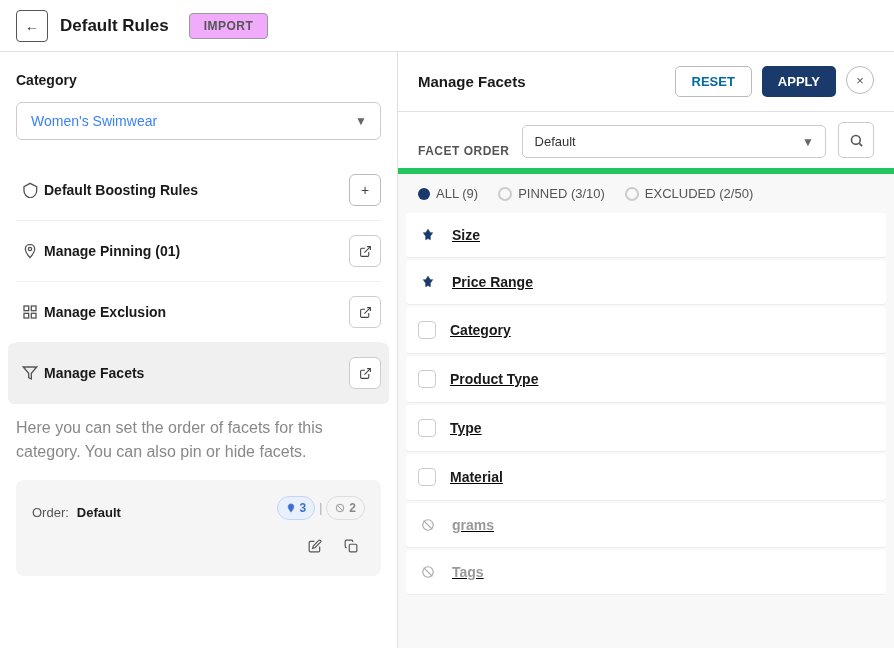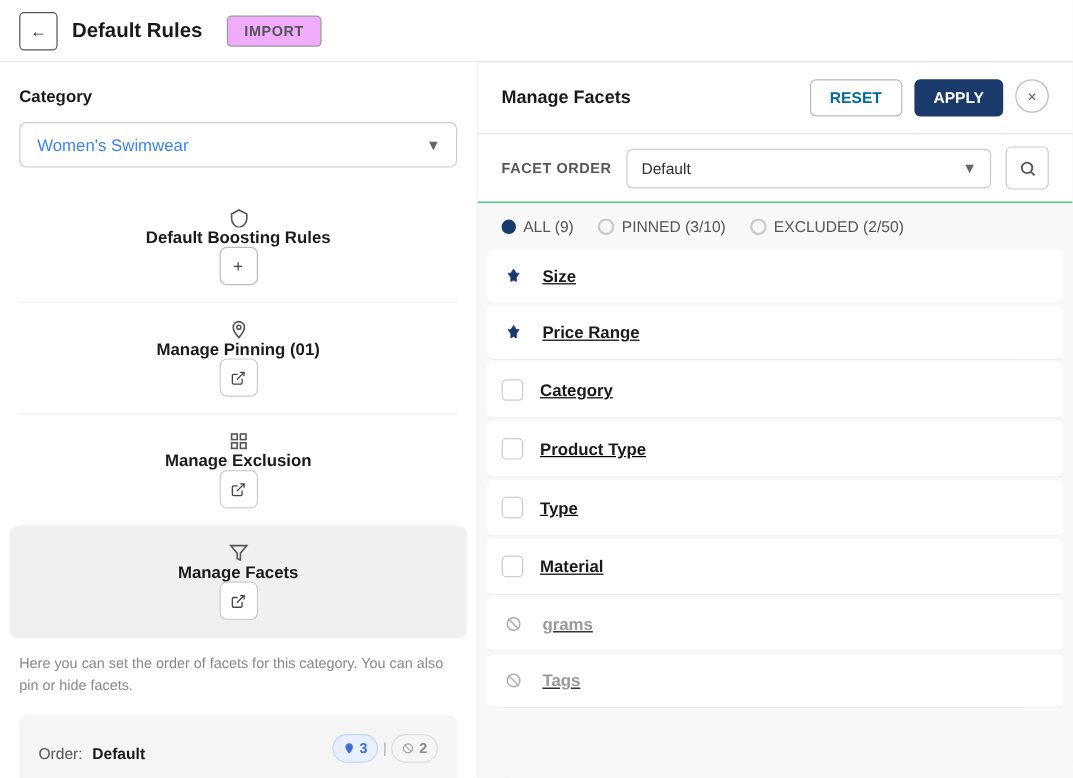--- a/index.html
+++ b/index.html
@@ -102,21 +102,20 @@
       font-size: 12px;
     }
 
     
     .menu-item {
       display: flex;
       align-items: center;
       padding: 14px 0;
       border-bottom: 1px solid #f0f0f0;
       cursor: pointer;
-      flex-direction: column;
     }
     .menu-item-icon {
       width: 28px;
       display: flex;
       align-items: center;
       justify-content: center;
       color: #555;
       font-size: 15px;
       flex-shrink: 0;
     }
@@ -145,21 +144,21 @@
     }
     .menu-item.active {
       background: #f0f0f0;
       border-radius: 6px;
       padding: 14px 8px;
       margin: 0 -8px;
     }
 
     
     .info-text {
-      font-size: 12px;
+      font-size: 16px;
       color: #888;
       margin: 12px 0 16px;
       line-height: 1.5;
     }
 
     
     .order-section {
       background: #f5f5f5;
       border-radius: 8px;
       padding: 16px;
@@ -283,24 +282,24 @@
       align-items: center;
       justify-content: center;
       cursor: pointer;
       font-size: 13px;
       color: #555;
     }
 
     
     .facet-order-bar {
       background: #fff;
-      border-bottom: 1px solid #22c55e;
+      border-bottom: 6px solid #22c55e;
       padding: 10px 20px;
       display: flex;
-      align-items: center;
+      align-items: flex-end;
       gap: 12px;
       flex-shrink: 0;
     }
     .facet-order-label {
       font-size: 12px;
       font-weight: 700;
       color: #555;
       letter-spacing: 0.5px;
       text-transform: uppercase;
       white-space: nowrap;

